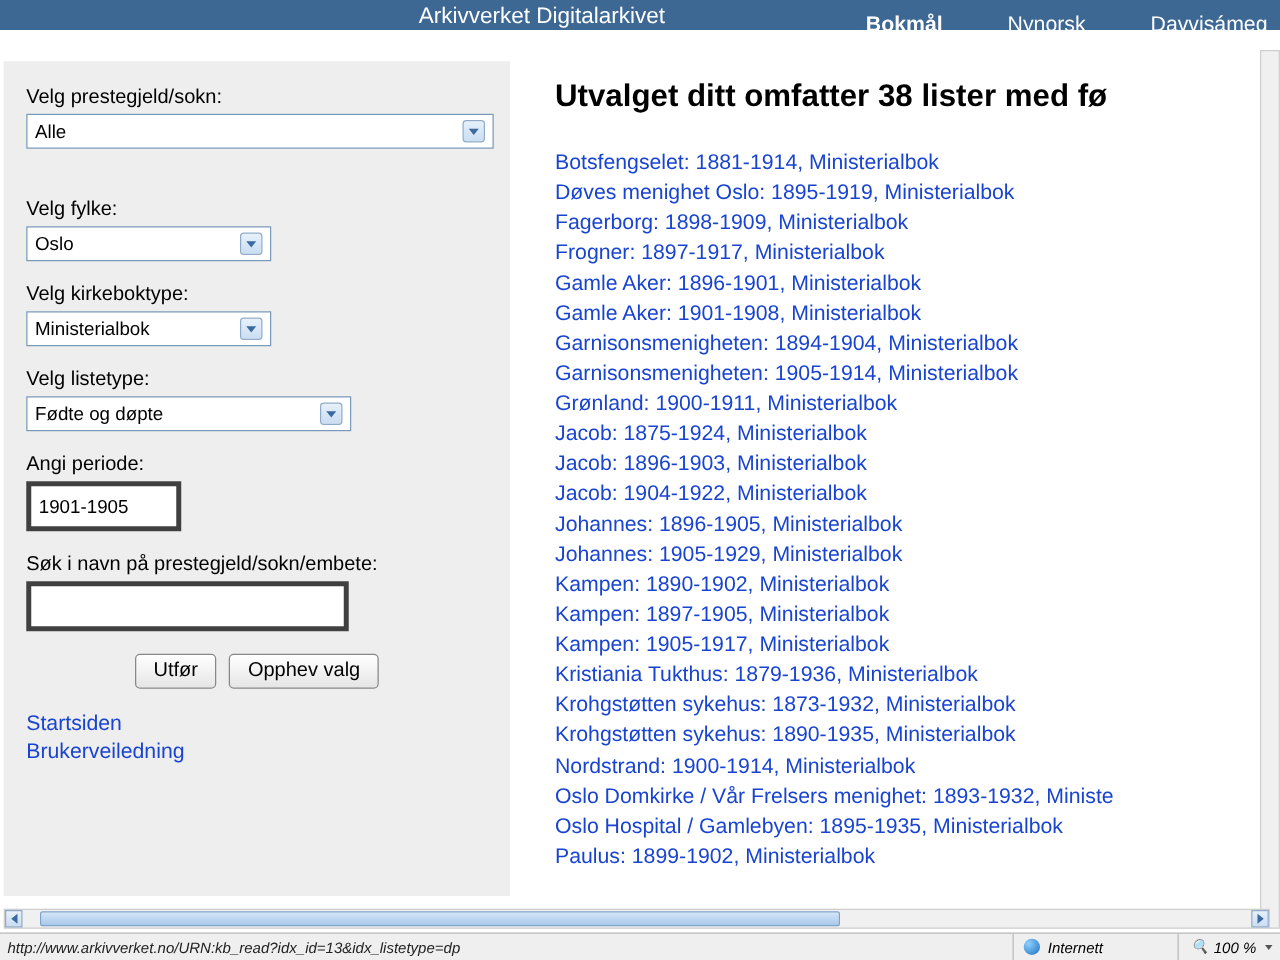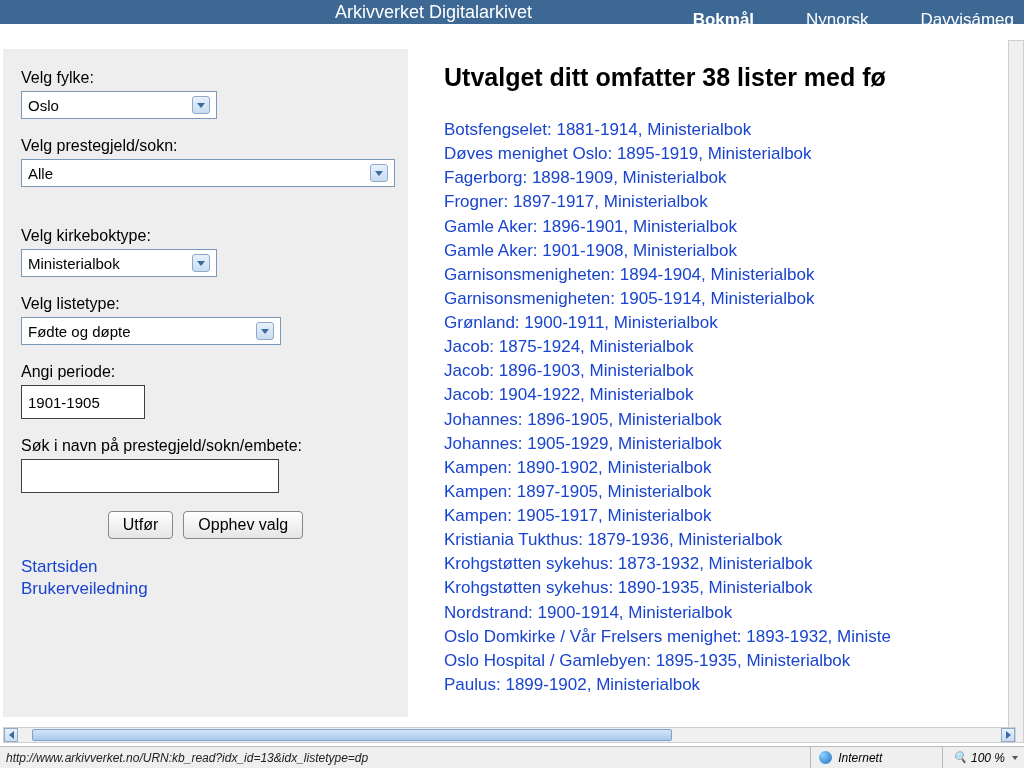--- a/index.html
+++ b/index.html
@@ -86,21 +86,21 @@
   justify-content: center;
 }
 .select-arrow::after {
   content: "";
   border-left: 4px solid transparent;
   border-right: 4px solid transparent;
   border-top: 5px solid #3a6aa0;
 }
 .text-input {
   height: 28px;
-  border: 1px solid #404040;
+  border: 4px solid #404040;
   padding: 16px 6px;
   font-size: 15px;
   font-family: inherit;
 }
 .btn-row { margin-top: 10px; display: flex; gap: 10px; margin-bottom: 18px; justify-content: center; }
 .btn {
   background: linear-gradient(#fff, #e5e5e5);
   border: 1px solid #888;
   border-radius: 4px;
   padding: 4px 14px;
@@ -227,32 +227,32 @@
   <div class="lang-links">
     <span class="active">Bokmål</span>
     <span>Nynorsk</span>
     <span>Davvisámeg</span>
   </div>
 </div>
 
 <div class="content">
   <div class="sidebar">
 
-    <div class="form-group">
-      <label>Velg fylke:</label>
-      <div class="select-box" style="width:196px">
-        <span>Oslo</span>
-        <span class="select-arrow"></span>
-      </div>
-    </div>
-
     <div class="form-group big-gap">
       <label>Velg prestegjeld/sokn:</label>
       <div class="select-box" style="width:374px">
         <span>Alle</span>
+        <span class="select-arrow"></span>
+      </div>
+    </div>
+
+    <div class="form-group">
+      <label>Velg fylke:</label>
+      <div class="select-box" style="width:196px">
+        <span>Oslo</span>
         <span class="select-arrow"></span>
       </div>
     </div>
 
     <div class="form-group">
       <label>Velg kirkeboktype:</label>
       <div class="select-box" style="width:196px">
         <span>Ministerialbok</span>
         <span class="select-arrow"></span>
       </div>

